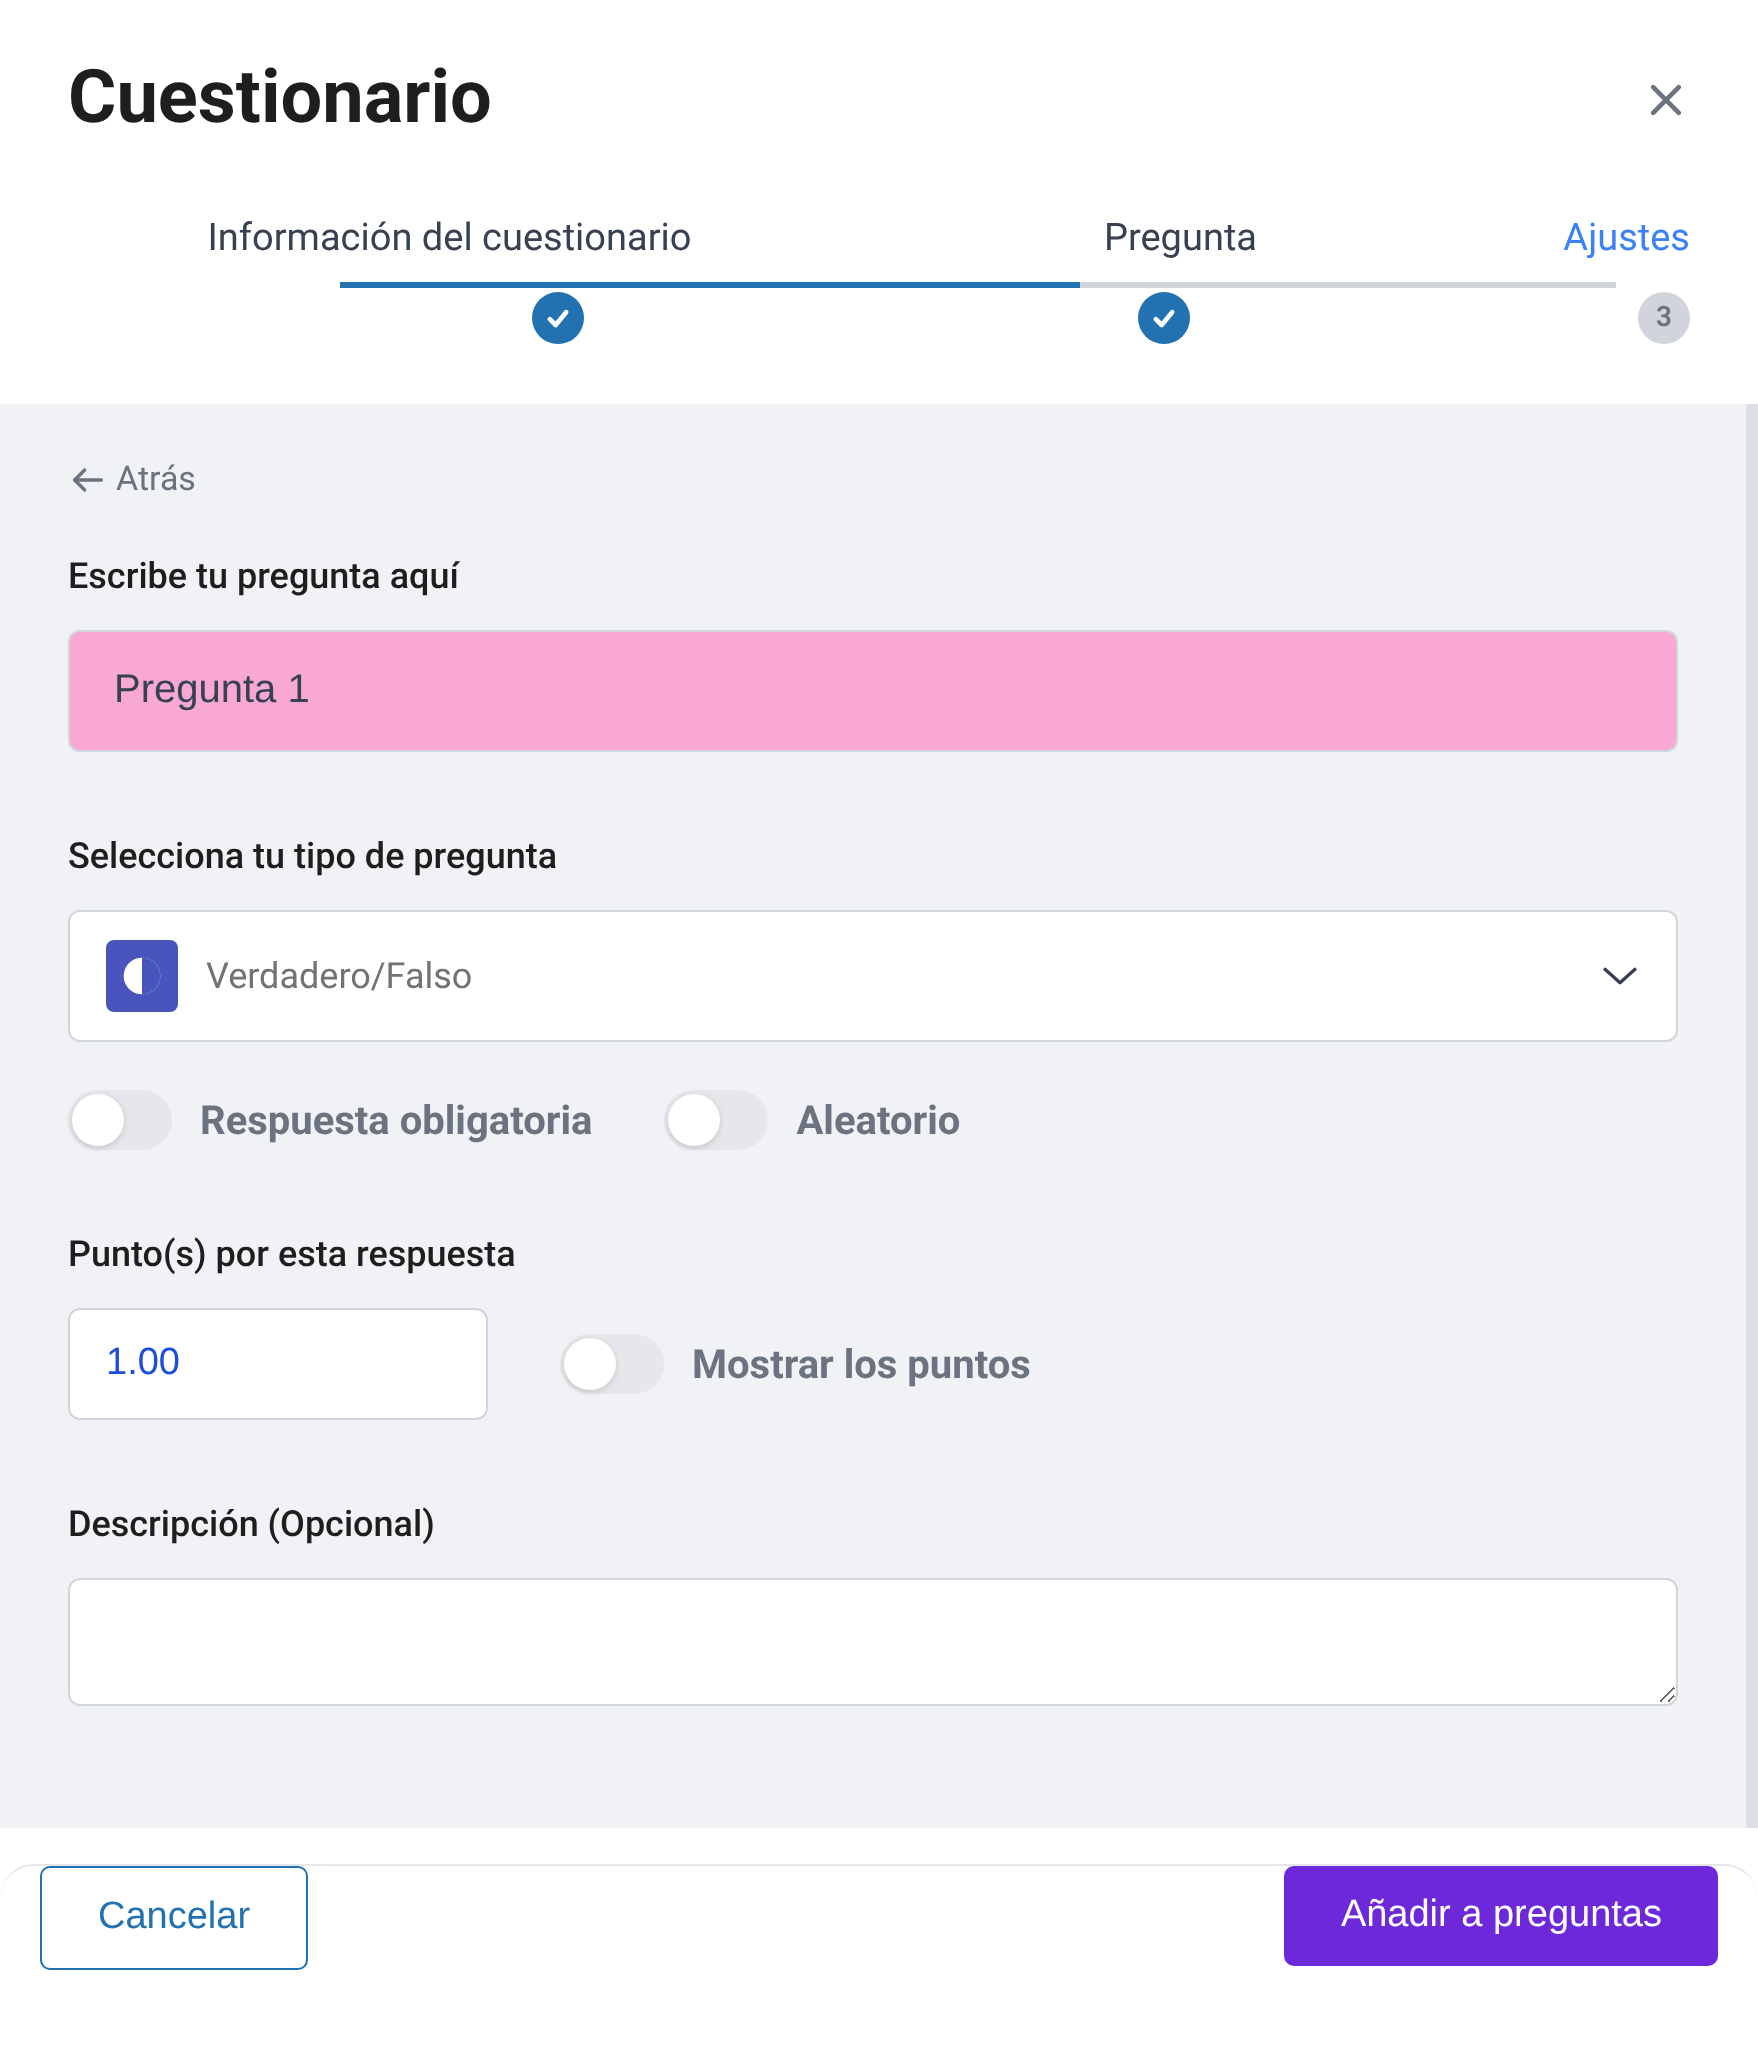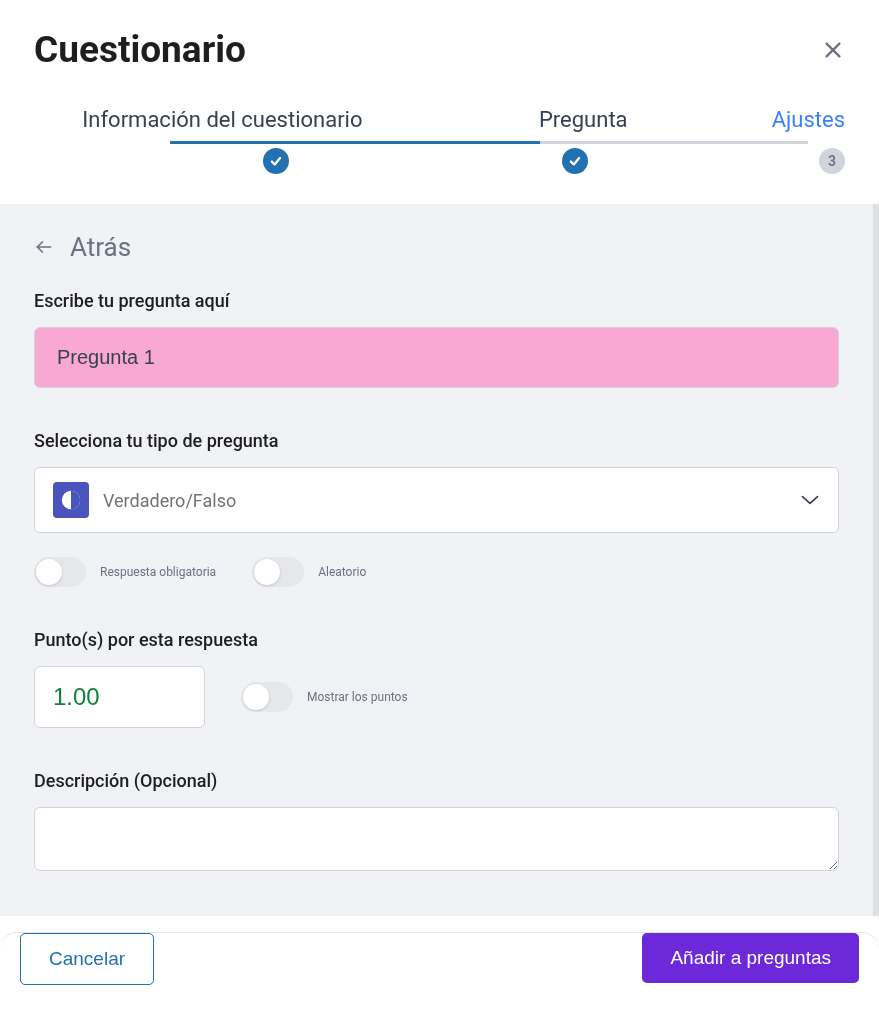--- a/index.html
+++ b/index.html
@@ -42,21 +42,21 @@
     .step {
       display: flex;
       flex-direction: column;
       align-items: center;
       flex: 1;
       position: relative;
     }
     .step:first-child { align-items: flex-start; }
     .step:last-child { align-items: flex-end; flex: 0 0 auto; min-width: 80px; }
     .step-label {
-      font-size: 22px;
+      font-size: 19px;
       color: #374151;
       margin-bottom: 16px;
       white-space: nowrap;
       margin-left: 16px;
     }
     .step-label.inactive { color: #3b82f6; }
     .step-circle {
       width: 26px;
       height: 26px;
       border-radius: 50%;
@@ -84,23 +84,23 @@
     .content-area {
       background: #f0f2f5;
       padding: 28px 34px 20px 34px;
       height: calc(1024px - 220px - 92px);
       overflow-y: auto;
       border-right: 6px solid #dcdfe4;
     }
     .back-link {
       display: inline-flex;
       align-items: center;
-      gap: 16px;
+      gap: 4px;
       color: #6b7280;
-      font-size: 26px;
+      font-size: 17px;
       cursor: pointer;
       margin-bottom: 28px;
     }
     .back-link svg { width: 20px; height: 20px; }
 
     .field-group { margin-bottom: 42px; }
     .field-label {
       font-size: 18px;
       font-weight: 500;
       color: #1e1e1e;
@@ -168,37 +168,38 @@
       width: 26px;
       height: 26px;
       background: #fff;
       border-radius: 50%;
       position: absolute;
       top: 2px;
       left: 2px;
       box-shadow: 0 1px 3px rgba(0,0,0,0.15);
     }
     .toggle-label {
-      font-size: 12px;
+      font-size: 20px;
       color: #6b7280;
+      font-weight: bold;
     }
 
     .points-row {
       display: flex;
       align-items: center;
       gap: 36px;
     }
     .points-input {
-      width: 171px;
+      width: 210px;
       padding: 16px 18px;
-      font-size: 24px;
+      font-size: 19px;
       border: 1px solid #d1d5db;
       border-radius: 6px;
       background: #fff;
-      color: #15803d;
+      color: #1d4ed8;
       outline: none;
     }
 
     .textarea-input {
       width: 100%;
       min-height: 50px;
       padding: 16px 18px;
       border: 1px solid #d1d5db;
       border-radius: 6px;
       background: #fff;

